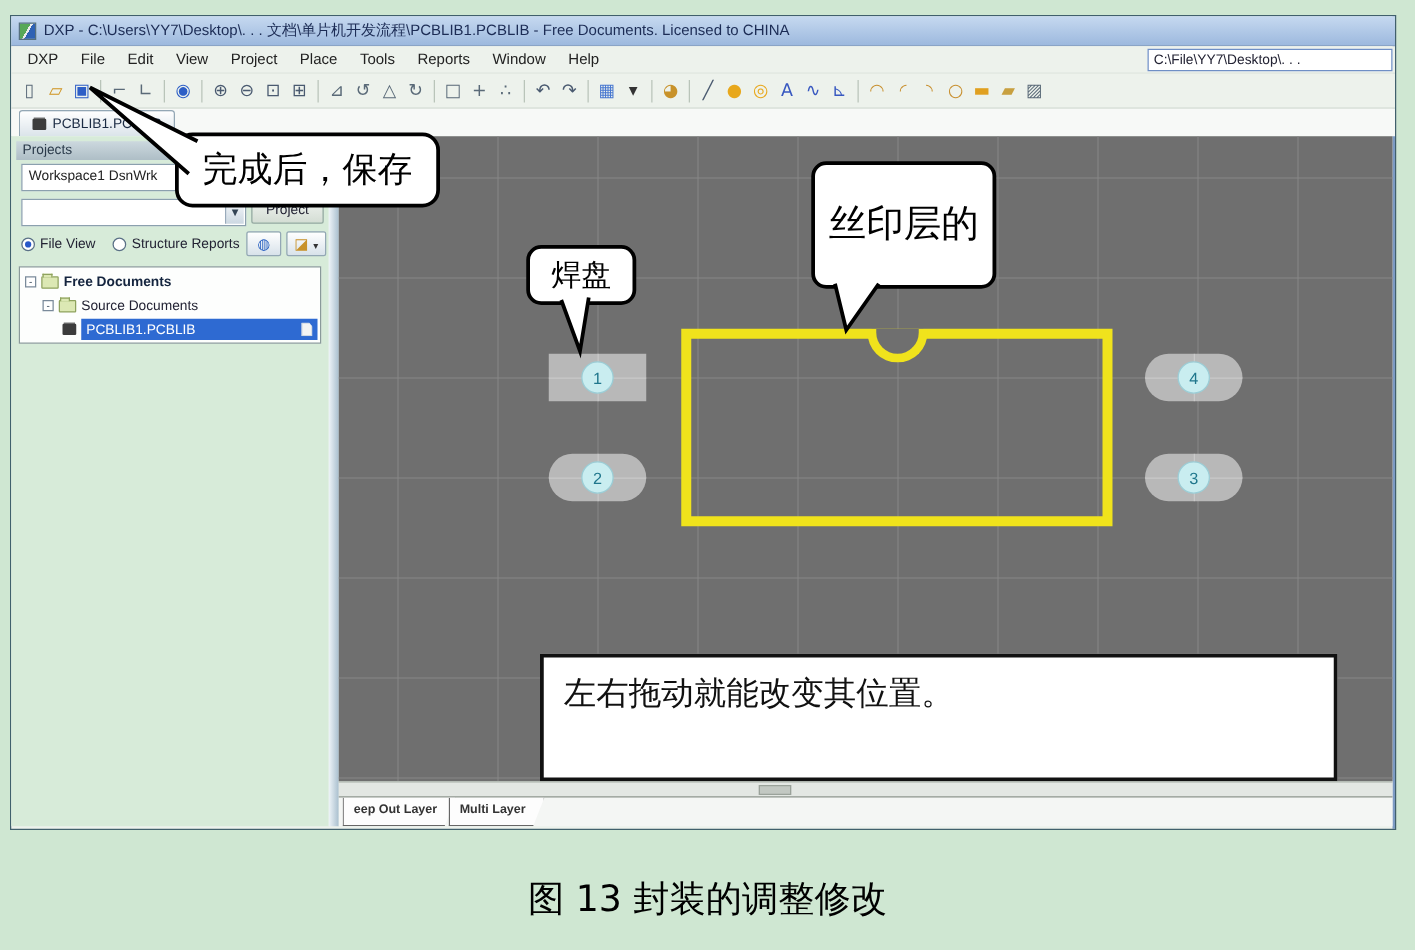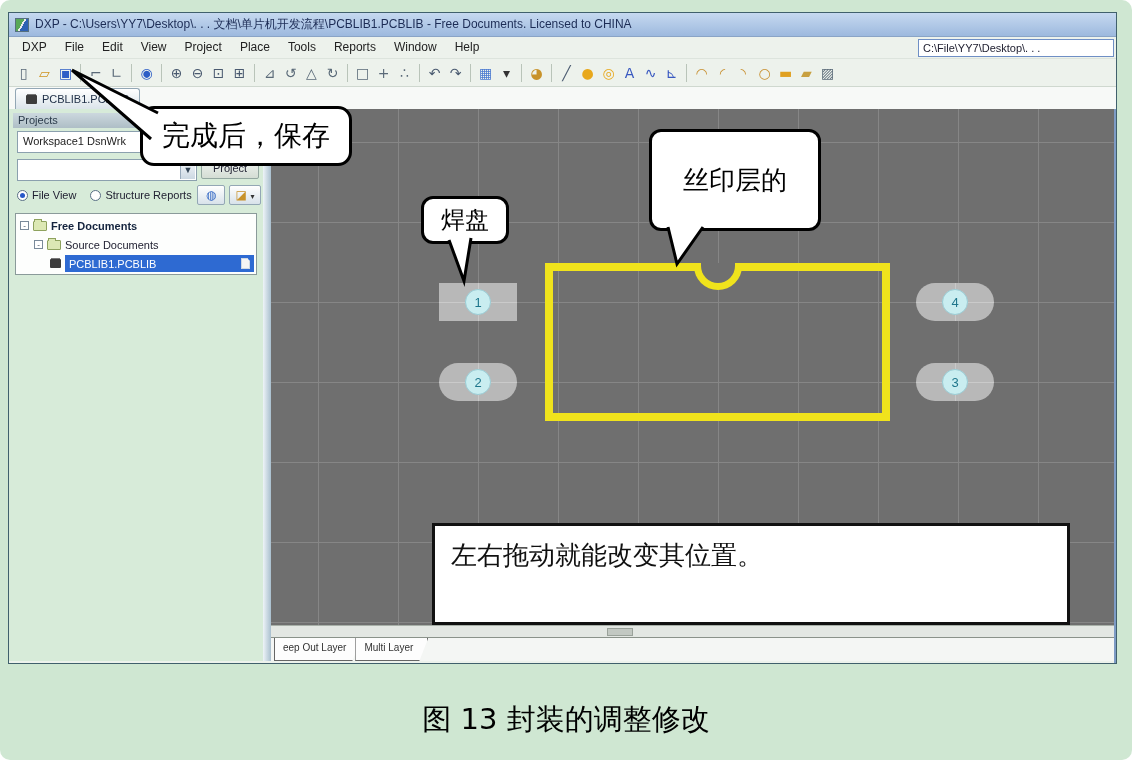--- a/index.html
+++ b/index.html
@@ -1,17 +1,17 @@
 <!DOCTYPE html>
 <html><head>
 <meta charset="utf-8">
 <style>
   * { box-sizing: border-box; margin: 0; padding: 0; }
   body { font-family: "Liberation Sans", sans-serif; }
-  .page { position: relative; width: 1132px; height: 760px; background:#cfe7d2; overflow:hidden;border-radius:10px; }
+  .page { position: relative; width: 1132px; height: 760px; background:#cfe7d2; overflow:hidden; }
 
   
   .win { position:absolute; left:8px; top:12px; width:1109px; height:652px;
          border:1px solid #40606c; background:#edf2ec; box-shadow: -2px 0 0 #7d9bc4 inset; }
 
   .titlebar { position:absolute; left:0; top:0; width:100%; height:24px;
     background:linear-gradient(#c6d9f0,#9db9de); display:flex; align-items:center; gap:6px;
     padding-left:6px; border-bottom:1px solid #8aa4c6; }
   .app-icon { width:14px; height:14px; border:1px solid #56707e;
     background:linear-gradient(120deg,#58a858 45%,#ececec 45%,#ececec 55%,#2f62b4 55%); }
@@ -94,35 +94,35 @@
   .pad.oval { border-radius:19px; }
   .pad::before { content:""; position:absolute; left:50%; top:0; width:1px; height:100%; background:#d9d9d980; }
   .pad::after  { content:""; position:absolute; top:50%; left:0; height:1px; width:100%; background:#d9d9d980; }
   .pad-num { width:26px; height:26px; border-radius:50%; background:#c9edf0; border:1px solid #9bcdd6;
     color:#1f768c; font-size:13px; display:flex; align-items:center; justify-content:center; z-index:1; }
 
   .callout { position:absolute; background:#fff; border:3px solid #000; border-radius:12px;
     display:flex; flex-direction:column; align-items:center; justify-content:center;
     font-family:"DejaVu Sans", sans-serif; color:#000; z-index:5; }
   .co-pad  { left:150px; top:87px;  width:88px; height:48px; font-size:24px; }
-  .co-silk { left:378px; top:20px;  width:172px; height:102px; font-size:26px; line-height:1.4; }
+  .co-silk { left:378px; top:20px;  width:148px; height:102px; font-size:30px; line-height:1.4; }
   .tails { position:absolute; left:0; top:0; width:100%; height:100%; z-index:6; pointer-events:none; }
 
   .note { position:absolute; left:161px; top:414px; width:638px; height:102px; background:#fff;
     border:3px solid #111; padding:10px 16px; font-family:"DejaVu Sans", sans-serif;
     font-size:26px; line-height:1.5; color:#111; z-index:3; }
 
   .hscroll { position:absolute; left:0; top:516px; width:843px; height:12px; background:#e3e7e3;
     border-top:1px solid #a8b0a8; }
   .hthumb { position:absolute; left:336px; top:2px; width:26px; height:8px; background:#c2c8c2;
     border:1px solid #9aa29a; }
   .ltab-row { position:absolute; left:0; top:528px; width:843px; height:24px; background:#f4f6f4;
     border-top:1px solid #8a928a; display:flex; padding-left:3px; }
   .ltab { font-size:10px; color:#333; padding:4px 14px 5px 8px; background:#fdfdfd; border:1px solid #666;
-    border-top:none; clip-path:polygon(0 0,100% 0,calc(100% - 9px) 100%,0 100%); margin-right:-6px; }
+    border-top:none; clip-path:polygon(0 0,100% 0,calc(100% - 9px) 100%,0 100%); margin-right:-6px;font-weight:bold; }
 
   
   .co-save { position:absolute; left:140px; top:106px; width:212px; height:60px; background:#fff;
     border:3px solid #000; border-radius:14px; display:flex; align-items:center; justify-content:center;
     font-family:"DejaVu Sans", sans-serif; font-size:28px; color:#000; z-index:20; }
   .page-tails { position:absolute; left:0; top:0; width:1132px; height:760px; z-index:21; pointer-events:none; }
   .caption { position:absolute; left:0; top:700px; width:1132px; text-align:center;
     font-family:"DejaVu Sans", sans-serif; font-size:29px; color:#000; }
 </style>
 </head>

